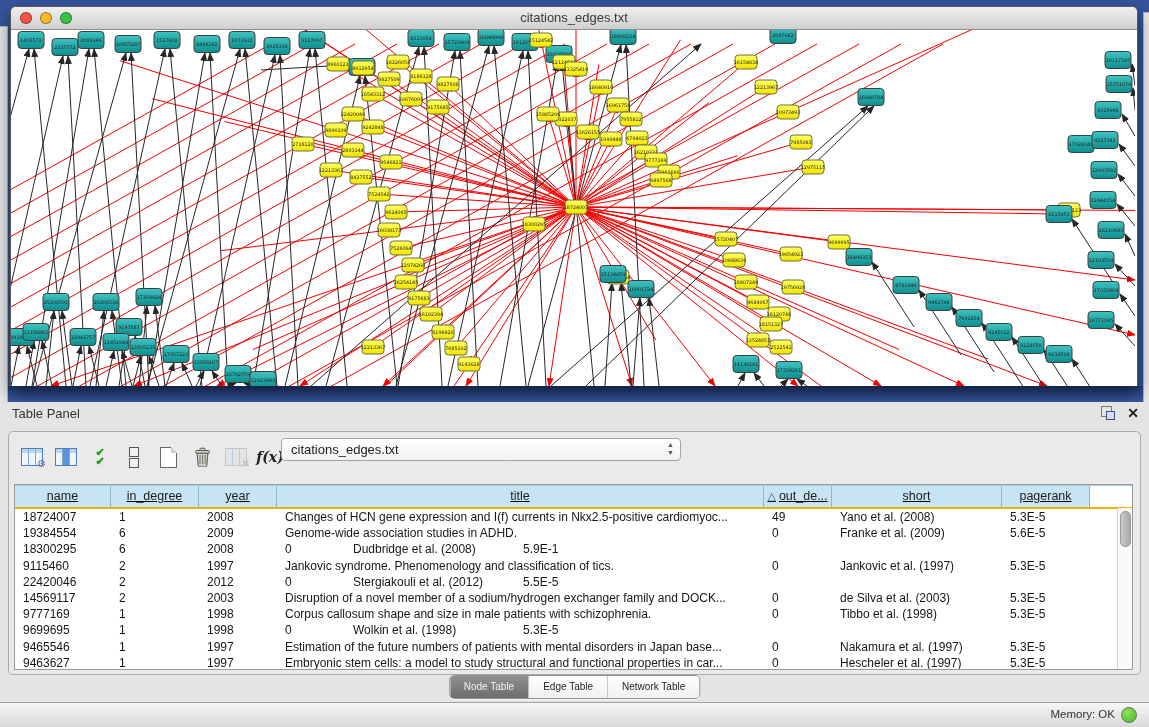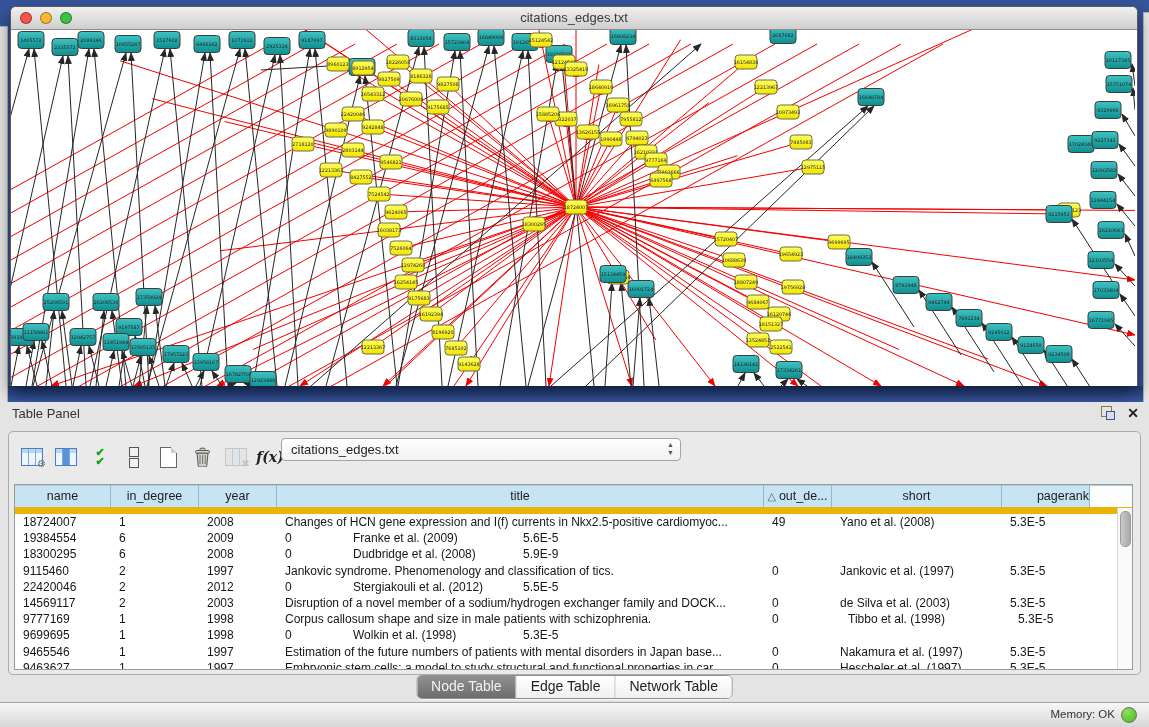--- a/index.html
+++ b/index.html
@@ -54,21 +54,21 @@
     border:1px solid #a5a5a5;border-radius:4px;
     font-size:13px;color:#222;line-height:22px;padding-left:9px;box-sizing:border-box;
   }
   .combo .arrows{
     position:absolute;right:6px;top:2px;font-size:7px;line-height:8px;color:#555;text-align:center;
   }
   .tablebox{
     position:absolute;left:5px;top:52px;width:1119px;height:186px;
     background:#fff;border:1px solid #9a9a9a;box-sizing:border-box;overflow:hidden;
   }
-  .thead{display:flex;height:22px;border-bottom:7px solid #eab308;background:#a21caf;}
+  .thead{display:flex;height:22px;border-bottom:2px solid #eab308;background:#a21caf;text-decoration:underline;}
   .th{
     box-sizing:border-box;height:22px;line-height:21px;text-align:center;
     background:#c7e4f4;border-right:1px solid #8fb8cf;border-top:1px solid #a9cfe2;
     font-size:12.5px;color:#1c1c1c;overflow:hidden;white-space:nowrap;
   }
   .th .sort{color:#35607c;font-size:11px;margin-right:3px;}
   .th.filler{background:#fdfdfd;border-right:none;}
   .trow{display:flex;height:16.2px;line-height:16.2px;font-size:12px;color:#161616;}
   .td{box-sizing:border-box;padding:0 4px 0 8px;overflow:hidden;white-space:nowrap;}
   .vscroll{
@@ -76,21 +76,21 @@
     background:#fafafa;border-left:1px solid #d5d5d5;
   }
   .vthumb{position:absolute;left:2px;top:3px;width:9px;height:34px;border-radius:5px;
     background:linear-gradient(90deg,#c9c9c9,#a8a8a8);border:1px solid #9b9b9b;}
   .tabs{
     position:absolute;left:50%;top:273px;transform:translateX(-50%);
     display:flex;height:22px;border:1px solid #8f8f8f;border-radius:5px;overflow:hidden;
     background:#fff;box-shadow:0 1px 0 rgba(255,255,255,.7);
   }
   .tab{
-    padding:0 14px;font-size:14px;line-height:21px;color:#1e1e1e;
+    padding:0 14px;font-size:10px;line-height:21px;color:#1e1e1e;
     background:linear-gradient(#ffffff,#f0f0f0);border-right:1px solid #b5b5b5;
   }
   .tab:last-child{border-right:none;}
   .tab.selected{background:linear-gradient(#909090,#6d6d6d);color:#f2f2f2;}
   .statusbar{
     position:absolute;left:0;top:702px;width:1149px;height:25px;
     background:linear-gradient(#f7f7f7,#d6d6d6);border-top:1px solid #a3a3a3;
   }
   .mem{position:absolute;right:34px;top:5px;font-size:11.5px;color:#333;}
   .mem-dot{position:absolute;right:12px;top:4px;width:14px;height:14px;border-radius:50%;
@@ -893,48 +893,49 @@
     </div>
 
     <div class="tablebox">
       <div class="thead" id="thead">
           <div class="th" style="width: 96px;">name</div>
           <div class="th" style="width: 88px;">in_degree</div>
           <div class="th" style="width: 78px;">year</div>
           <div class="th" style="width: 487px;">title</div>
           <div class="th" style="width: 68px;"><span class="sort">△</span>out_de...</div>
           <div class="th" style="width: 170px;">short</div>
-          <div class="th" style="width: 88px; text-align: right;">pagerank</div>
+          <div class="th" style="width: 88px;">pagerank</div>
           <div class="th filler" style="flex: 1 1 0%;"></div>
         </div>
       <div id="tbody">
           <div class="trow">
             <div class="td" style="width: 96px; box-sizing: border-box;">18724007</div>
             <div class="td" style="width: 88px; box-sizing: border-box;">1</div>
             <div class="td" style="width: 78px; box-sizing: border-box;">2008</div>
             <div class="td" style="width: 487px; box-sizing: border-box;">Changes of HCN gene expression and I(f) currents in Nkx2.5-positive cardiomyoc...</div>
             <div class="td" style="width: 68px; box-sizing: border-box;">49</div>
             <div class="td" style="width: 170px; box-sizing: border-box;">Yano et al. (2008)</div>
             <div class="td" style="width: 88px; box-sizing: border-box;">5.3E-5</div>
           </div>
           <div class="trow">
             <div class="td" style="width: 96px; box-sizing: border-box;">19384554</div>
             <div class="td" style="width: 88px; box-sizing: border-box;">6</div>
             <div class="td" style="width: 78px; box-sizing: border-box;">2009</div>
+            <div class="td" style="width: 487px; box-sizing: border-box;">Genome-wide association studies in ADHD.</div>
             <div class="td" style="width: 68px; box-sizing: border-box;">0</div>
             <div class="td" style="width: 170px; box-sizing: border-box;">Franke et al. (2009)</div>
             <div class="td" style="width: 88px; box-sizing: border-box;">5.6E-5</div>
           </div>
           <div class="trow">
             <div class="td" style="width: 96px; box-sizing: border-box;">18300295</div>
             <div class="td" style="width: 88px; box-sizing: border-box;">6</div>
             <div class="td" style="width: 78px; box-sizing: border-box;">2008</div>
             <div class="td" style="width: 68px; box-sizing: border-box;">0</div>
             <div class="td" style="width: 170px; box-sizing: border-box;">Dudbridge et al. (2008)</div>
-            <div class="td" style="width: 88px; box-sizing: border-box;">5.9E-9</div>
+            <div class="td" style="width: 88px; box-sizing: border-box;">5.9E-1</div>
           </div>
           <div class="trow">
             <div class="td" style="width: 96px; box-sizing: border-box;">9115460</div>
             <div class="td" style="width: 88px; box-sizing: border-box;">2</div>
             <div class="td" style="width: 78px; box-sizing: border-box;">1997</div>
             <div class="td" style="width: 487px; box-sizing: border-box;">Jankovic syndrome. Phenomenology and classification of tics.</div>
             <div class="td" style="width: 68px; box-sizing: border-box;">0</div>
             <div class="td" style="width: 170px; box-sizing: border-box;">Jankovic et al. (1997)</div>
             <div class="td" style="width: 88px; box-sizing: border-box;">5.3E-5</div>
           </div>
@@ -954,21 +955,21 @@
             <div class="td" style="width: 68px; box-sizing: border-box;">0</div>
             <div class="td" style="width: 170px; box-sizing: border-box;">de Silva et al. (2003)</div>
             <div class="td" style="width: 88px; box-sizing: border-box;">5.3E-5</div>
           </div>
           <div class="trow">
             <div class="td" style="width: 96px; box-sizing: border-box;">9777169</div>
             <div class="td" style="width: 88px; box-sizing: border-box;">1</div>
             <div class="td" style="width: 78px; box-sizing: border-box;">1998</div>
             <div class="td" style="width: 487px; box-sizing: border-box;">Corpus callosum shape and size in male patients with schizophrenia.</div>
             <div class="td" style="width: 68px; box-sizing: border-box;">0</div>
-            <div class="td" style="width: 170px; box-sizing: border-box; margin-left: 8px;">Tibbo et al. (1998)</div>
+            <div class="td" style="width: 170px; box-sizing: border-box;">Tibbo et al. (1998)</div>
             <div class="td" style="width: 88px; box-sizing: border-box;">5.3E-5</div>
           </div>
           <div class="trow">
             <div class="td" style="width: 96px; box-sizing: border-box;">9699695</div>
             <div class="td" style="width: 88px; box-sizing: border-box;">1</div>
             <div class="td" style="width: 78px; box-sizing: border-box;">1998</div>
             <div class="td" style="width: 68px; box-sizing: border-box;">0</div>
             <div class="td" style="width: 170px; box-sizing: border-box;">Wolkin et al. (1998)</div>
             <div class="td" style="width: 88px; box-sizing: border-box;">5.3E-5</div>
           </div>

